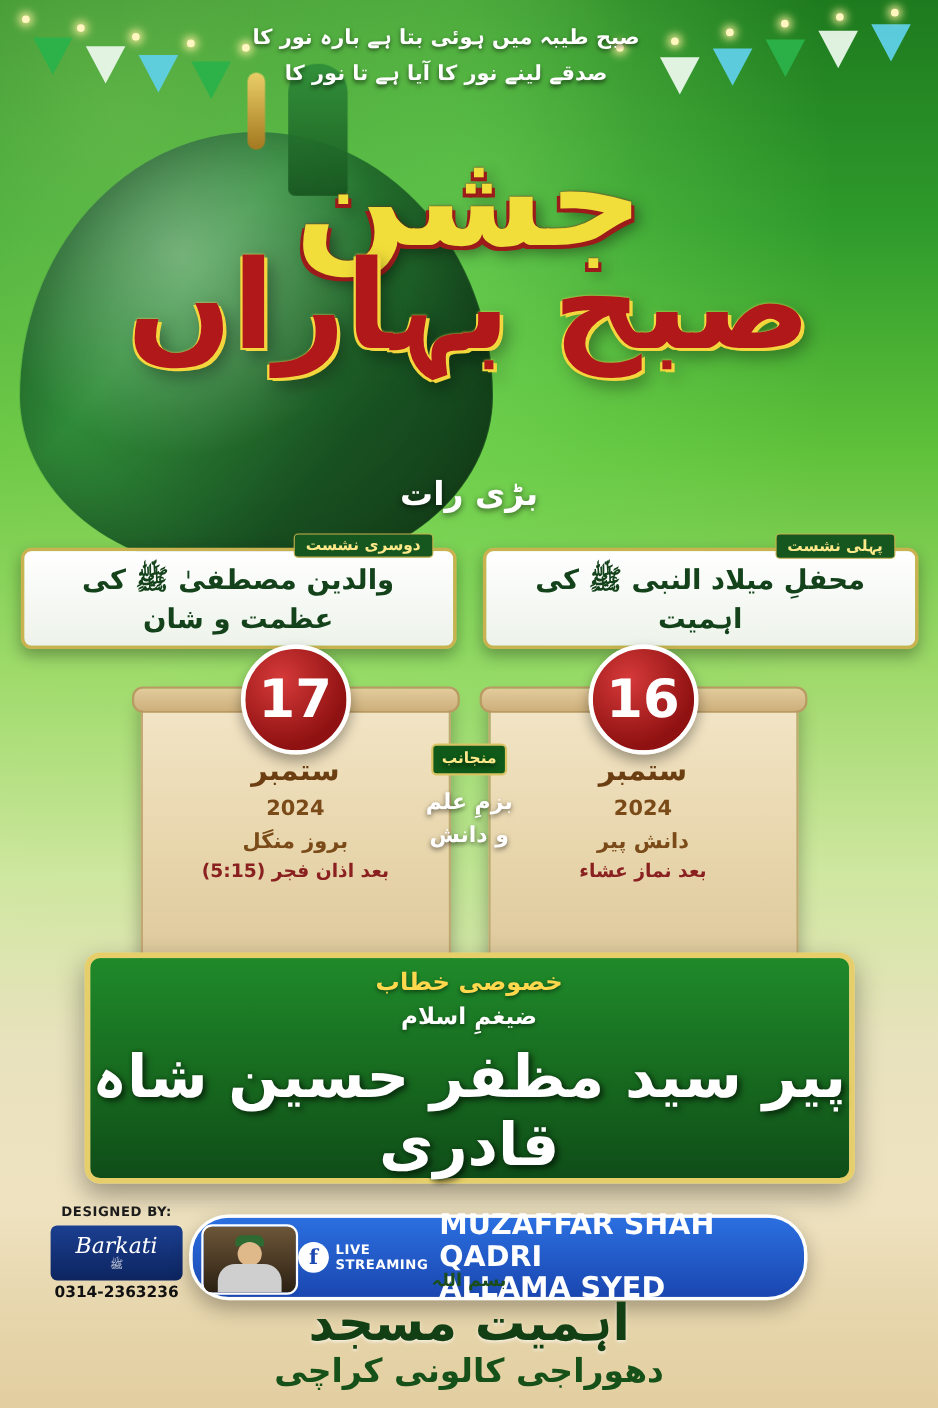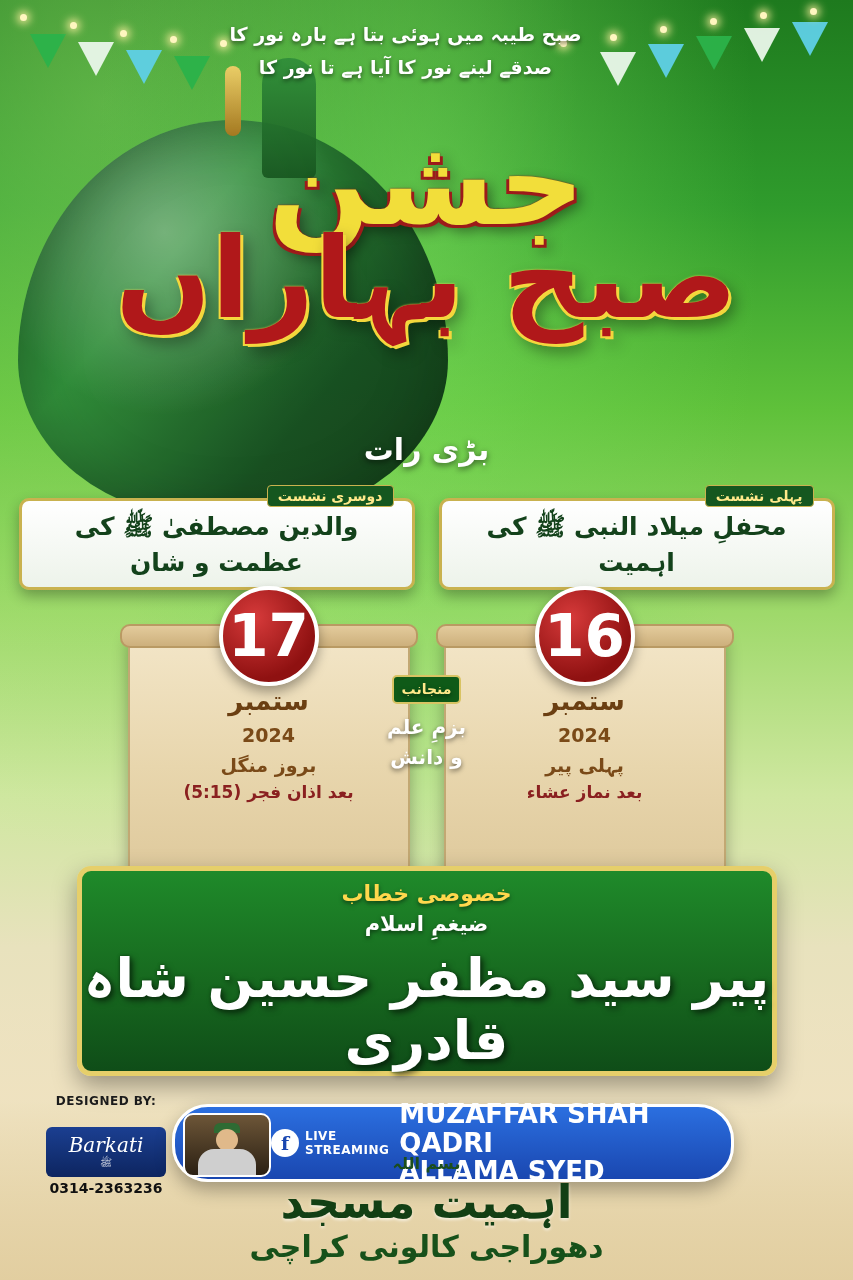--- a/index.html
+++ b/index.html
@@ -118,21 +118,21 @@
     background:linear-gradient(180deg,#e3cb9c,#cdb07c);
     border:2px solid #b99a63;border-radius:10px;
   }
   .scroll:before{top:-8px;}
   .scroll:after{bottom:-8px;}
   .date-badge{
     position:absolute;top:-46px;left:50%;transform:translateX(-50%);
     width:92px;height:92px;border-radius:50%;
     background:radial-gradient(circle at 35% 30%,#d63a3a,#8f1111 70%);
     border:4px solid #ffffff;box-shadow:0 6px 12px rgba(0,0,0,.35);
-    color:#fff;font-size:58px;font-weight:bold;
+    color:#fff;font-size:48px;font-weight:bold;
     display:flex;align-items:center;justify-content:center;
   }
   .scroll .month{font-size:26px;font-weight:bold;margin-top:16px;color:#6b3f12;}
   .scroll .day{font-size:19px;font-weight:bold;margin-top:8px;color:#7a4a18;}
   .scroll .time{font-size:17px;font-weight:bold;margin-top:6px;color:#8a2020;}
 
   .middle-tag{
     position:absolute;top:672px;left:50%;transform:translateX(-50%);
     width:130px;text-align:center;color:#ffffff;font-weight:bold;font-size:20px;
     text-shadow:0 2px 5px rgba(0,0,0,.55);line-height:1.5;
@@ -158,21 +158,21 @@
   .speaker-box .name{
     color:#ffffff;font-size:54px;font-weight:bold;margin-top:12px;line-height:1.15;
     text-shadow:0 0 3px #0b3a10,3px 3px 6px rgba(0,0,0,.6);
   }
 
   .designed{
     position:absolute;left:46px;top:1094px;width:120px;text-align:center;
   }
   .designed .lbl{font-size:12px;font-weight:bold;color:#1b1b1b;letter-spacing:.5px;}
   .designed .card{
-    margin-top:19px;background:linear-gradient(180deg,#1b3f91,#0d2560);
+    margin-top:6px;background:linear-gradient(180deg,#1b3f91,#0d2560);
     border-radius:6px;padding:6px 4px;color:#fff;
   }
   .designed .brand{font-family:"DejaVu Serif","Liberation Serif",serif;font-size:20px;font-style:italic;}
   .designed .sub{font-size:10px;opacity:.9;}
   .designed .phone{font-size:14px;font-weight:bold;color:#111;margin-top:3px;}
 
   .live-bar{
     position:absolute;left:172px;top:1104px;width:460px;height:72px;
     border-radius:36px;background:linear-gradient(180deg,#2b6fe0,#1a47b0);
     border:3px solid #ffffff;box-shadow:0 8px 18px rgba(0,0,0,.3);
@@ -283,21 +283,21 @@
       <div class="month">ستمبر</div>
       <div class="day">2024</div>
       <div class="day">بروز منگل</div>
       <div class="time">بعد اذان فجر (5:15)</div>
     </div>
 
     <div class="scroll urdu">
       <div class="date-badge">16</div>
       <div class="month">ستمبر</div>
       <div class="day">2024</div>
-      <div class="day">پہلی پیر</div>
+      <div class="day">دانش پیر</div>
       <div class="time">بعد نماز عشاء</div>
     </div>
   </div>
 
   <div class="middle-tag urdu">
     <span class="pill">منجانب</span>
     <div>بزمِ علم</div>
     <div>و دانش</div>
   </div>
 

